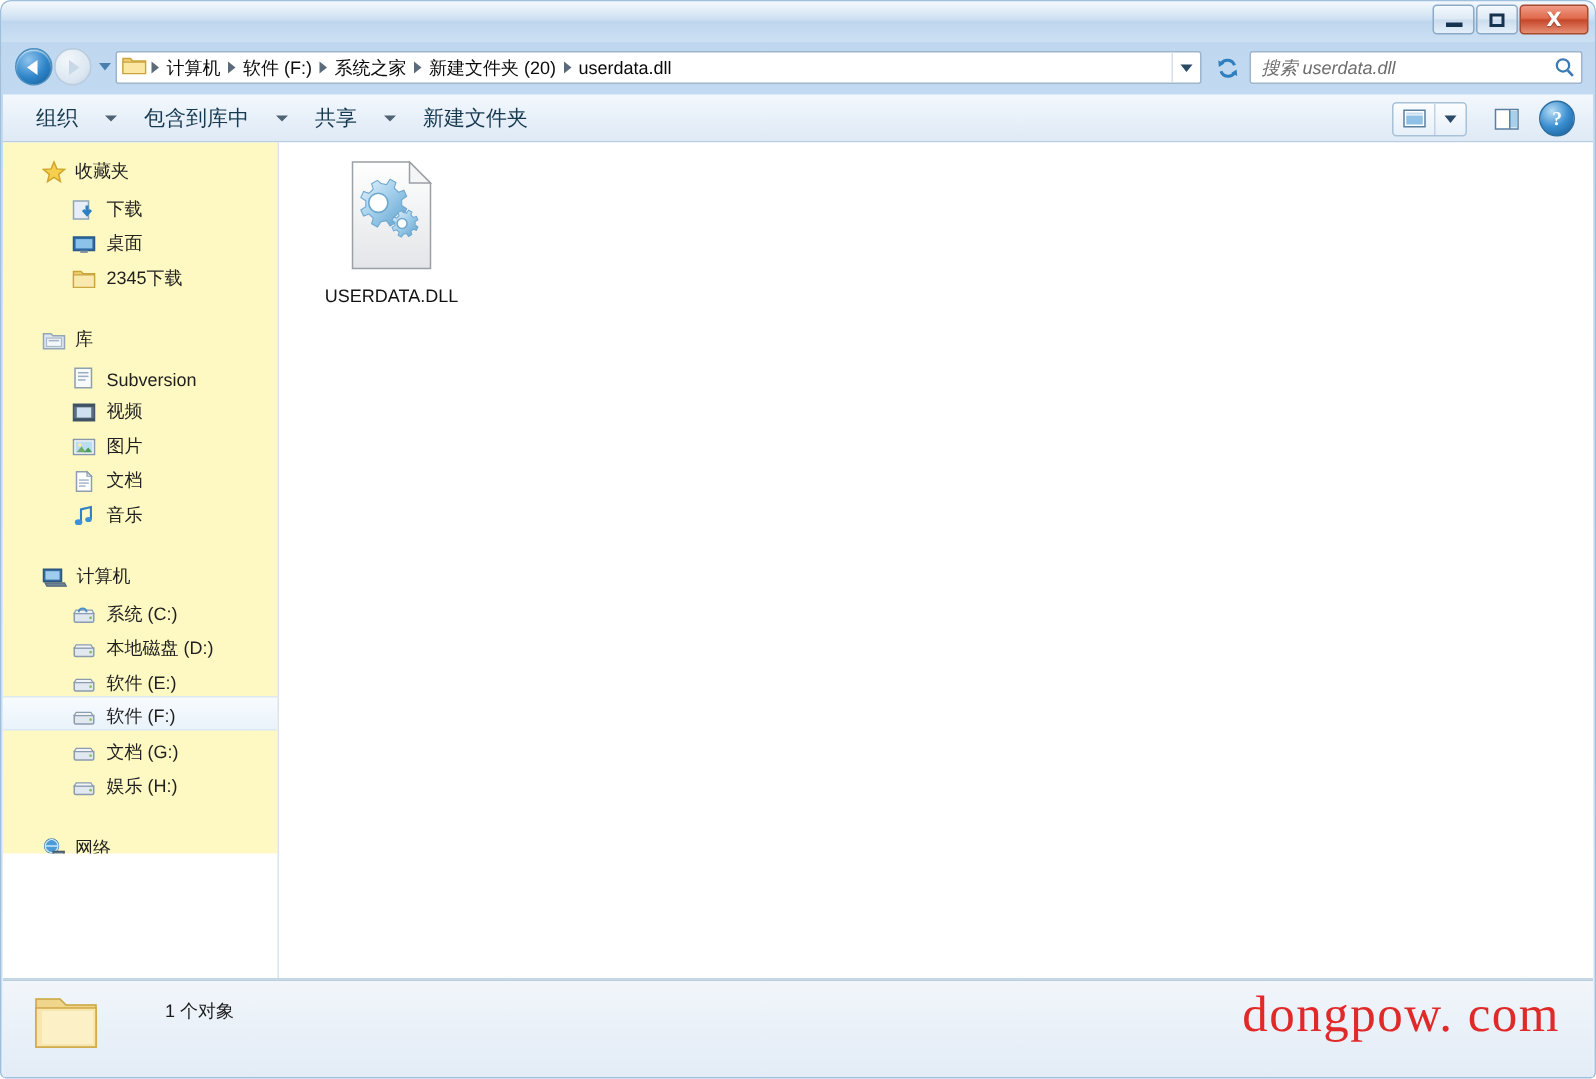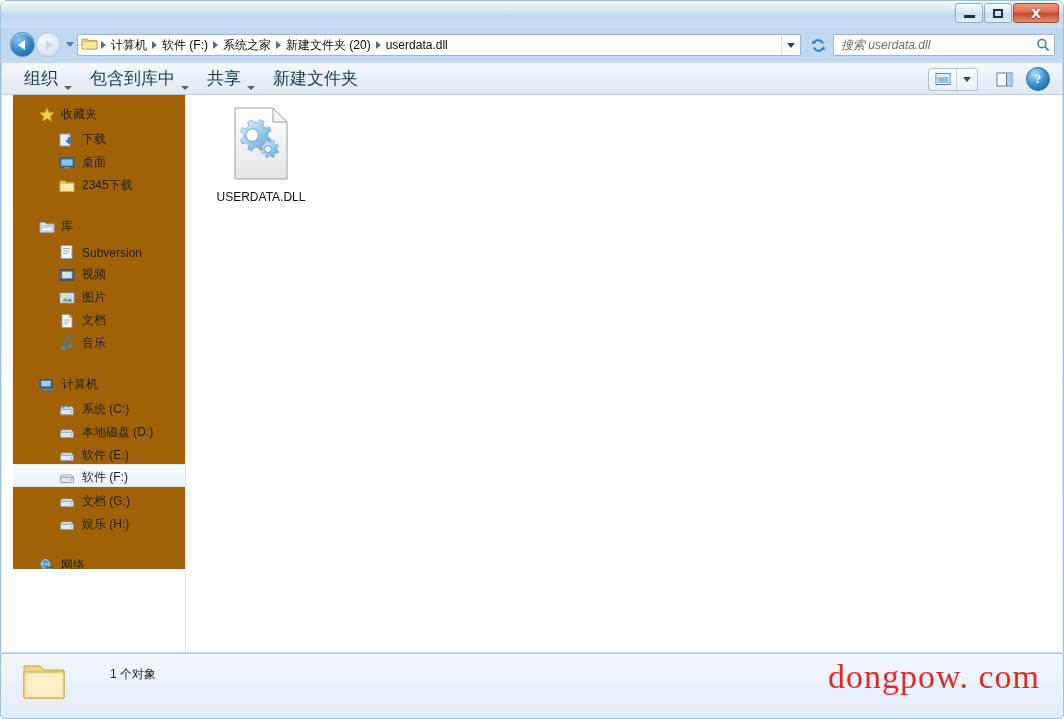--- a/index.html
+++ b/index.html
@@ -222,27 +222,28 @@
     border-bottom: 1px solid #b8cde0;
     box-sizing: border-box;
   }
   #toolbar .tb-left {
     position: absolute;
     left: 13px; top: 0;
     height: 31px;
     display: flex; align-items: center;
   }
   .tb-item {
-    display: flex; align-items: flex-end;
+    display: flex; align-items: center;
     height: 22px;
     padding: 0 9px;
-    font-size: 17px;
+    font-size: 14px;
     color: #16394f;
     border-radius: 3px;
     white-space: nowrap;
+    gap: 12px;
   }
   .tb-item .tb-caret {
     width: 0; height: 0;
     border-left: 4px solid transparent;
     border-right: 4px solid transparent;
     border-top: 4px solid #4e6475;
     margin-left: 6px;
   }
   #toolbar .tb-right {
     position: absolute;
@@ -282,23 +283,23 @@
   #content {
     position: absolute;
     left: 1px; top: 94px;
     width: 1060px;
     height: 558px;
     background: #ffffff;
     box-sizing: border-box;
   }
   #sidebar {
     position: absolute;
-    left: 11px; top: 0;
+    left: 0; top: 0;
     width: 183px; height: 474px;
-    background: #a16207;
+    background: #fef9c3;
     overflow: hidden;
     box-sizing: border-box;
   }
   #splitter {
     position: absolute;
     left: 183px; top: 0;
     width: 1px; height: 558px;
     background: #d9e4ee;
   }
   #filepane {

